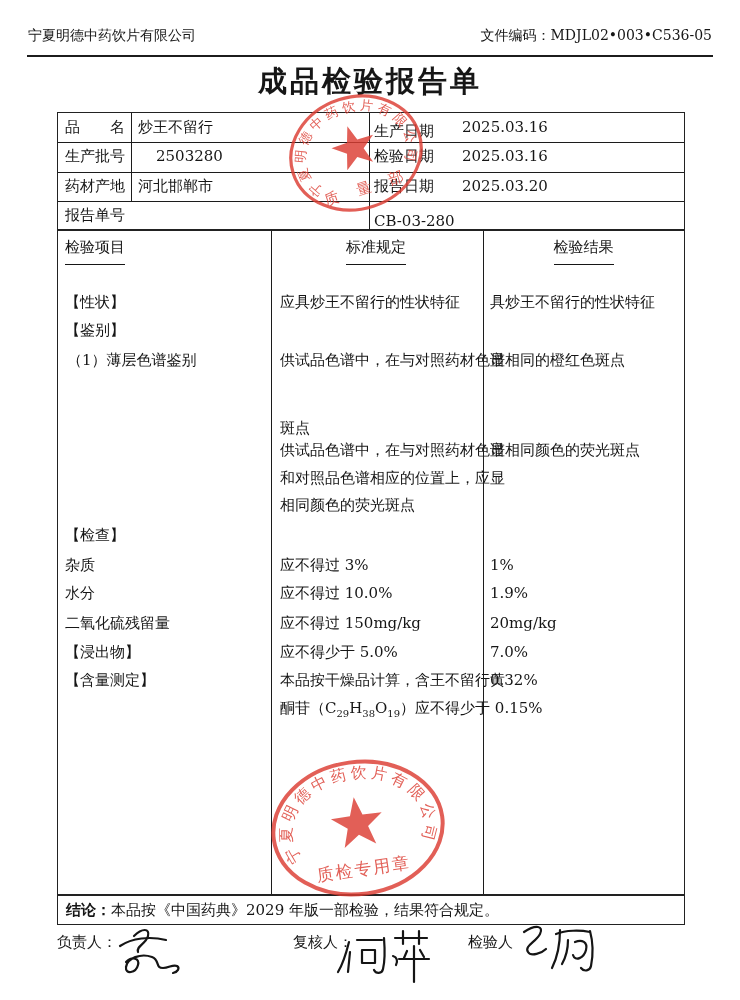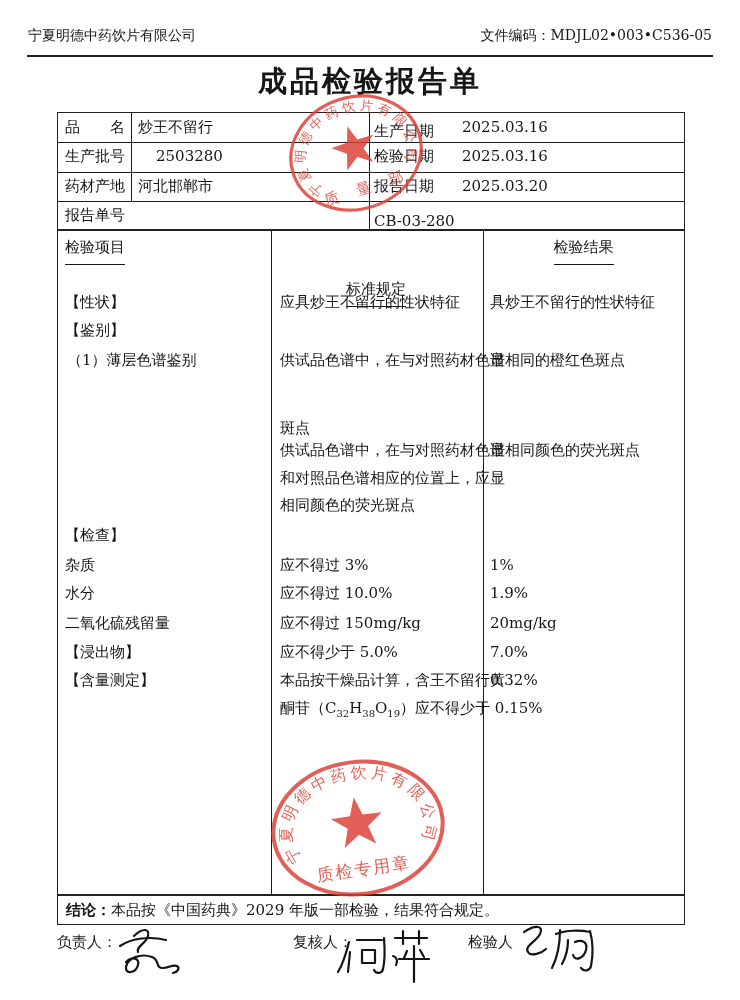--- a/index.html
+++ b/index.html
@@ -64,21 +64,21 @@
 
   <div class="cellline row" style="left:65px;  top:200.5px; height:29px;">报告单号</div>
   <div class="cellline row" style="left:374px; top:206px; height:29px;text-align:center;">CB-03-280</div>
 
   <div class="box" style="left:57px; top:230px; width:628px; height:665px; border-width:1.5px;">
     <div class="line" style="left:213px; top:0; width:1px; height:100%;"></div>
     <div class="line" style="left:425px; top:0; width:1px; height:100%;"></div>
   </div>
 
   <div class="cellline" style="left:65px; top:237px;"><span class="ul">检验项目</span></div>
-  <div class="cellline ctr" style="left:270px; top:237px; width:212px;margin-top:42px;"><span class="ul">标准规定</span></div>
+  <div class="cellline ctr" style="left:270px; top:237px; width:212px;"><span class="ul">标准规定</span></div>
   <div class="cellline ctr" style="left:482px; top:237px; width:203px;"><span class="ul">检验结果</span></div>
 
   <div class="cellline" style="left:65px;  top:292px;">【性状】</div>
   <div class="cellline" style="left:490px; top:292px;">具炒王不留行的性状特征</div>
   <div class="cellline" style="left:280px; top:292px;">应具炒王不留行的性状特征</div>
 
   <div class="cellline" style="left:65px; top:320px;">【鉴别】</div>
 
   <div class="cellline" style="left:67px;  top:350px;">（1）薄层色谱鉴别</div>
   <div class="cellline" style="left:280px; top:350px;">供试品色谱中，在与对照药材色谱</div>
@@ -104,21 +104,21 @@
   <div class="cellline" style="left:280px; top:613px;">应不得过 150mg/kg</div>
   <div class="cellline" style="left:490px; top:613px;">20mg/kg</div>
 
   <div class="cellline" style="left:65px;  top:642px;">【浸出物】</div>
   <div class="cellline" style="left:280px; top:642px;">应不得少于 5.0%</div>
   <div class="cellline" style="left:490px; top:642px;">7.0%</div>
 
   <div class="cellline" style="left:65px;  top:670px;">【含量测定】</div>
   <div class="cellline" style="left:280px; top:670px;">本品按干燥品计算，含王不留行黄</div>
   <div class="cellline" style="left:280px; top:698px;">
-    <span>酮苷（C</span><span class="sub">32</span><span>H</span><span class="sub">38</span><span>O</span><span class="sub">19</span><span>）应不得少于 0.15%</span>
+    <span>酮苷（C</span><span class="sub">29</span><span>H</span><span class="sub">38</span><span>O</span><span class="sub">19</span><span>）应不得少于 0.15%</span>
   </div>
   <div class="cellline" style="left:490px; top:670px;">0.32%</div>
 
   <div class="box row" style="left:57px; top:895px; width:628px; height:30px; border-width:1.5px; padding-left:8px;">
     <span class="bold" style="font-size:15px;">结论：</span>
     <span style="font-size:15px;">本品按《中国药典》2029 年版一部检验，结果符合规定。</span>
   </div>
 
   <div class="cellline" style="left:57px;  top:932px;">负责人：</div>
   <div class="cellline" style="left:293px; top:932px;">复核人：</div>

